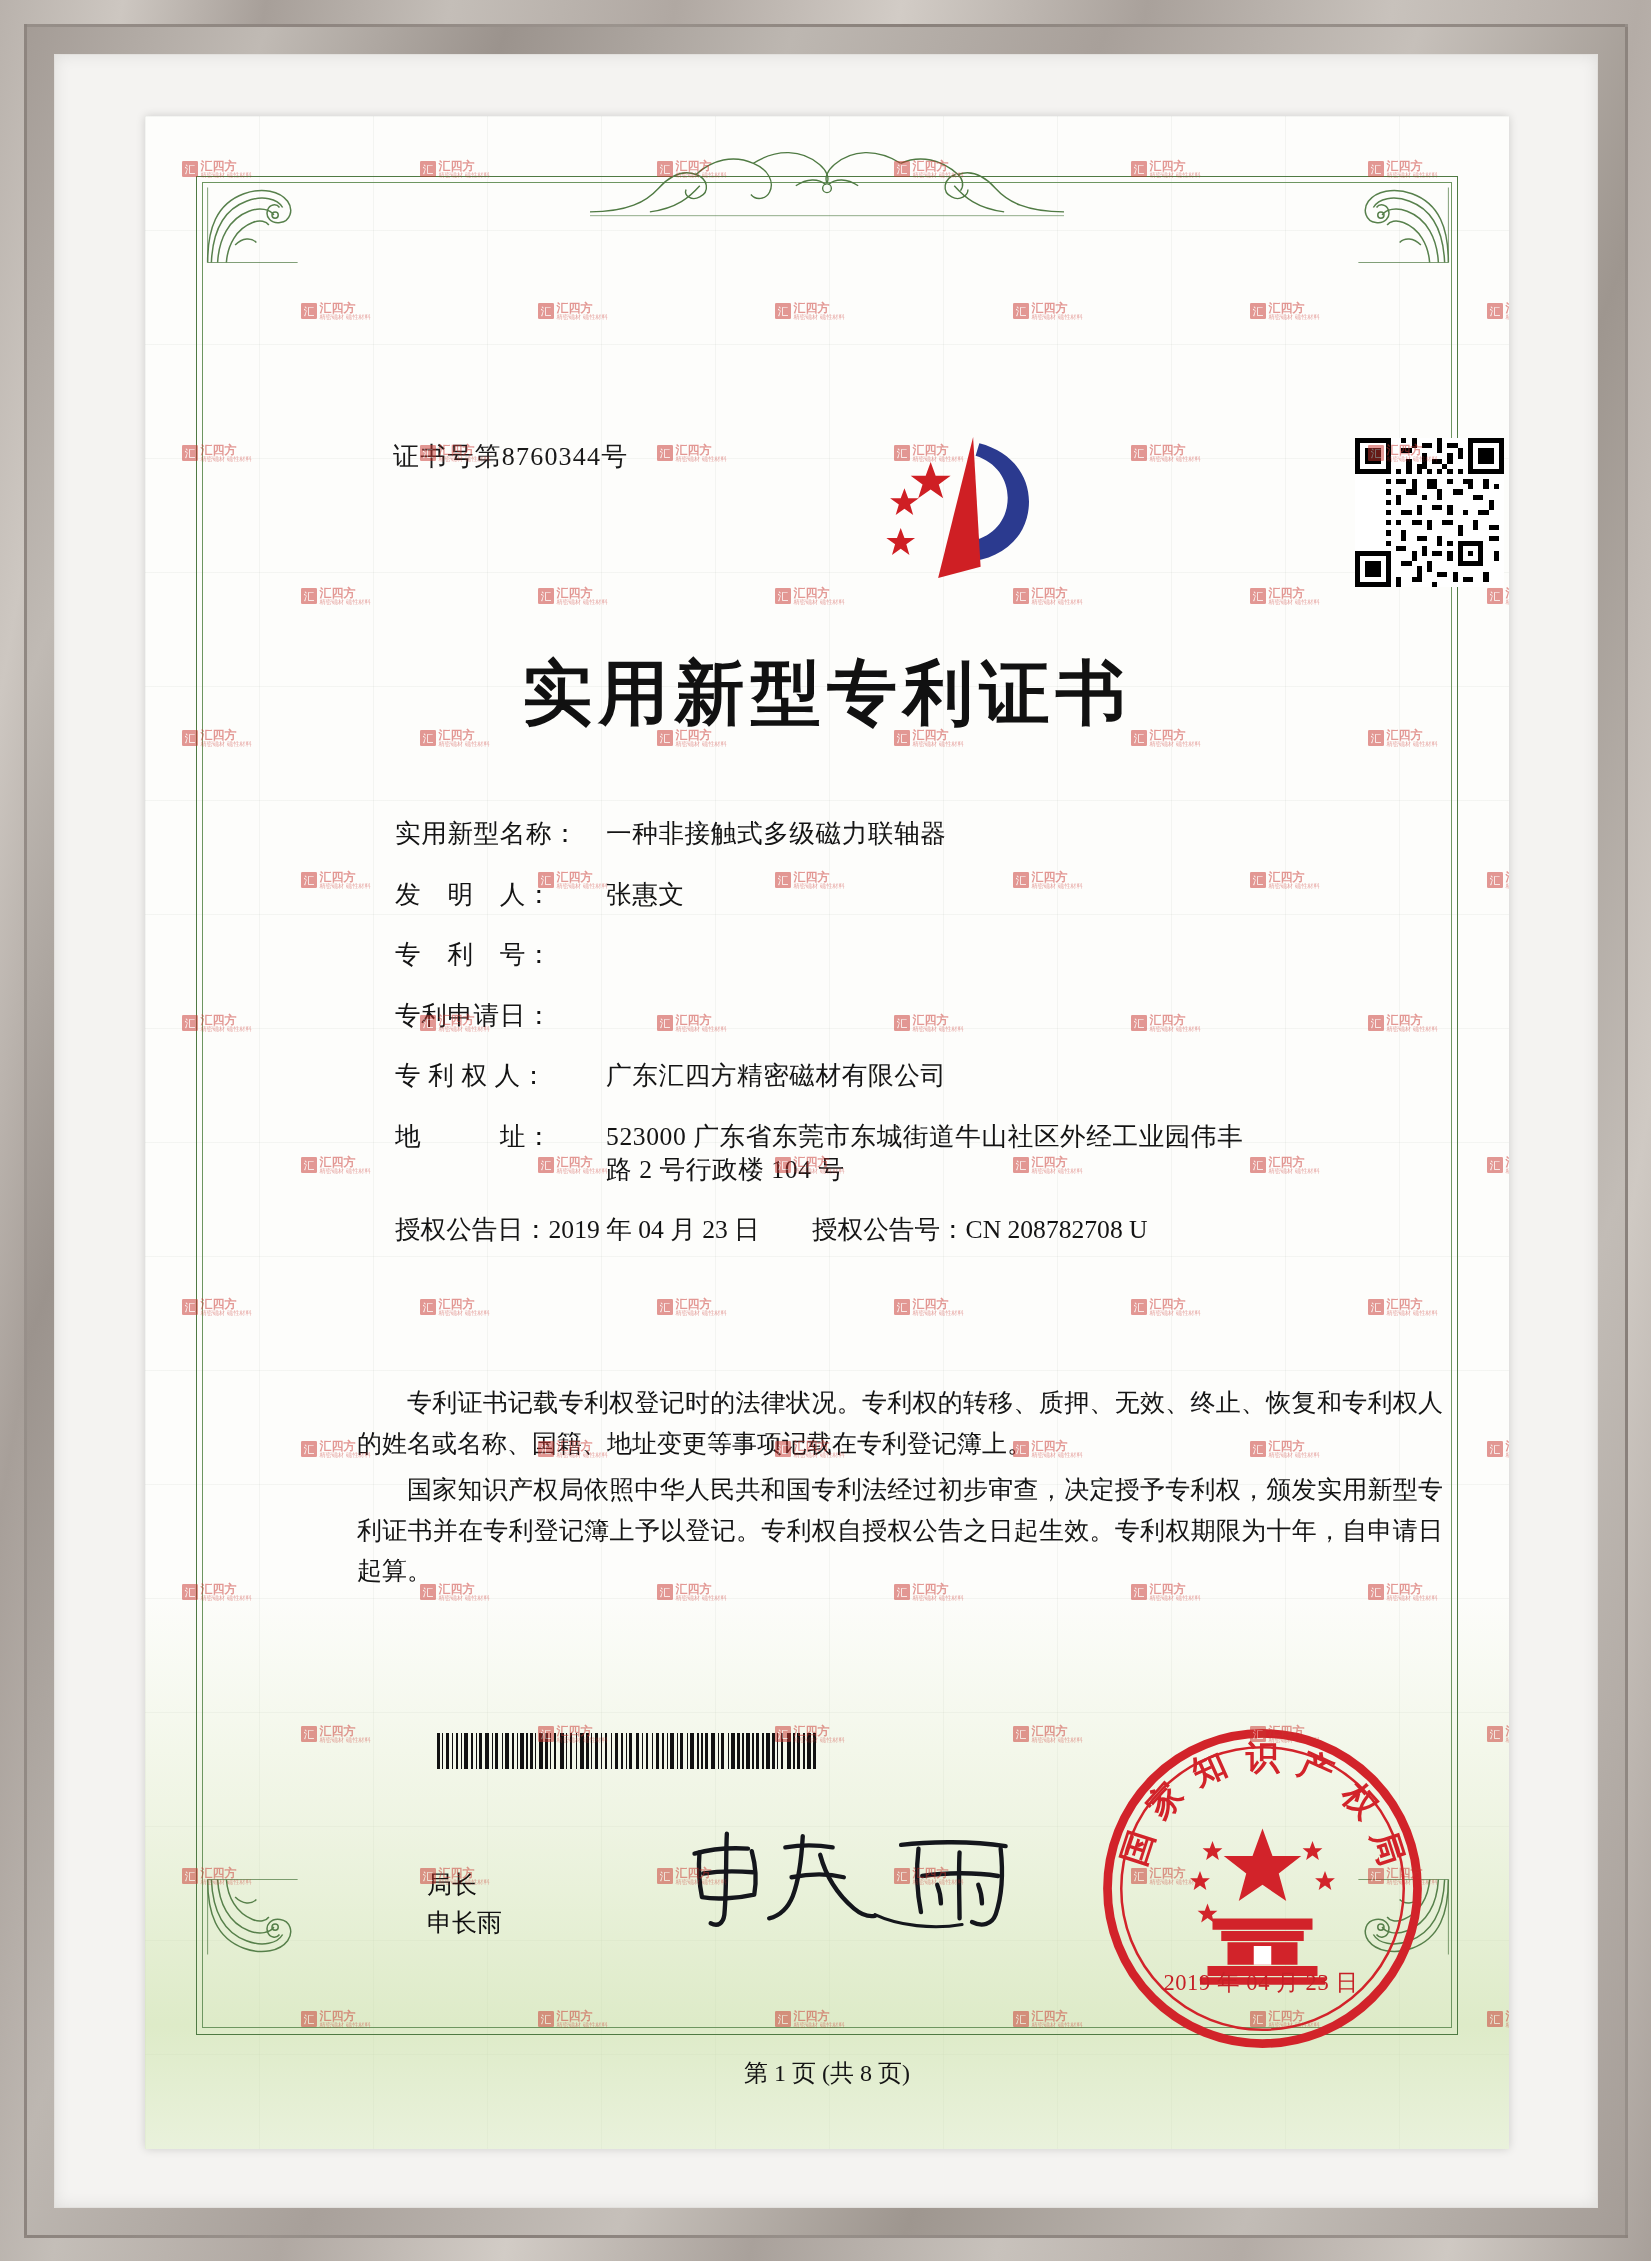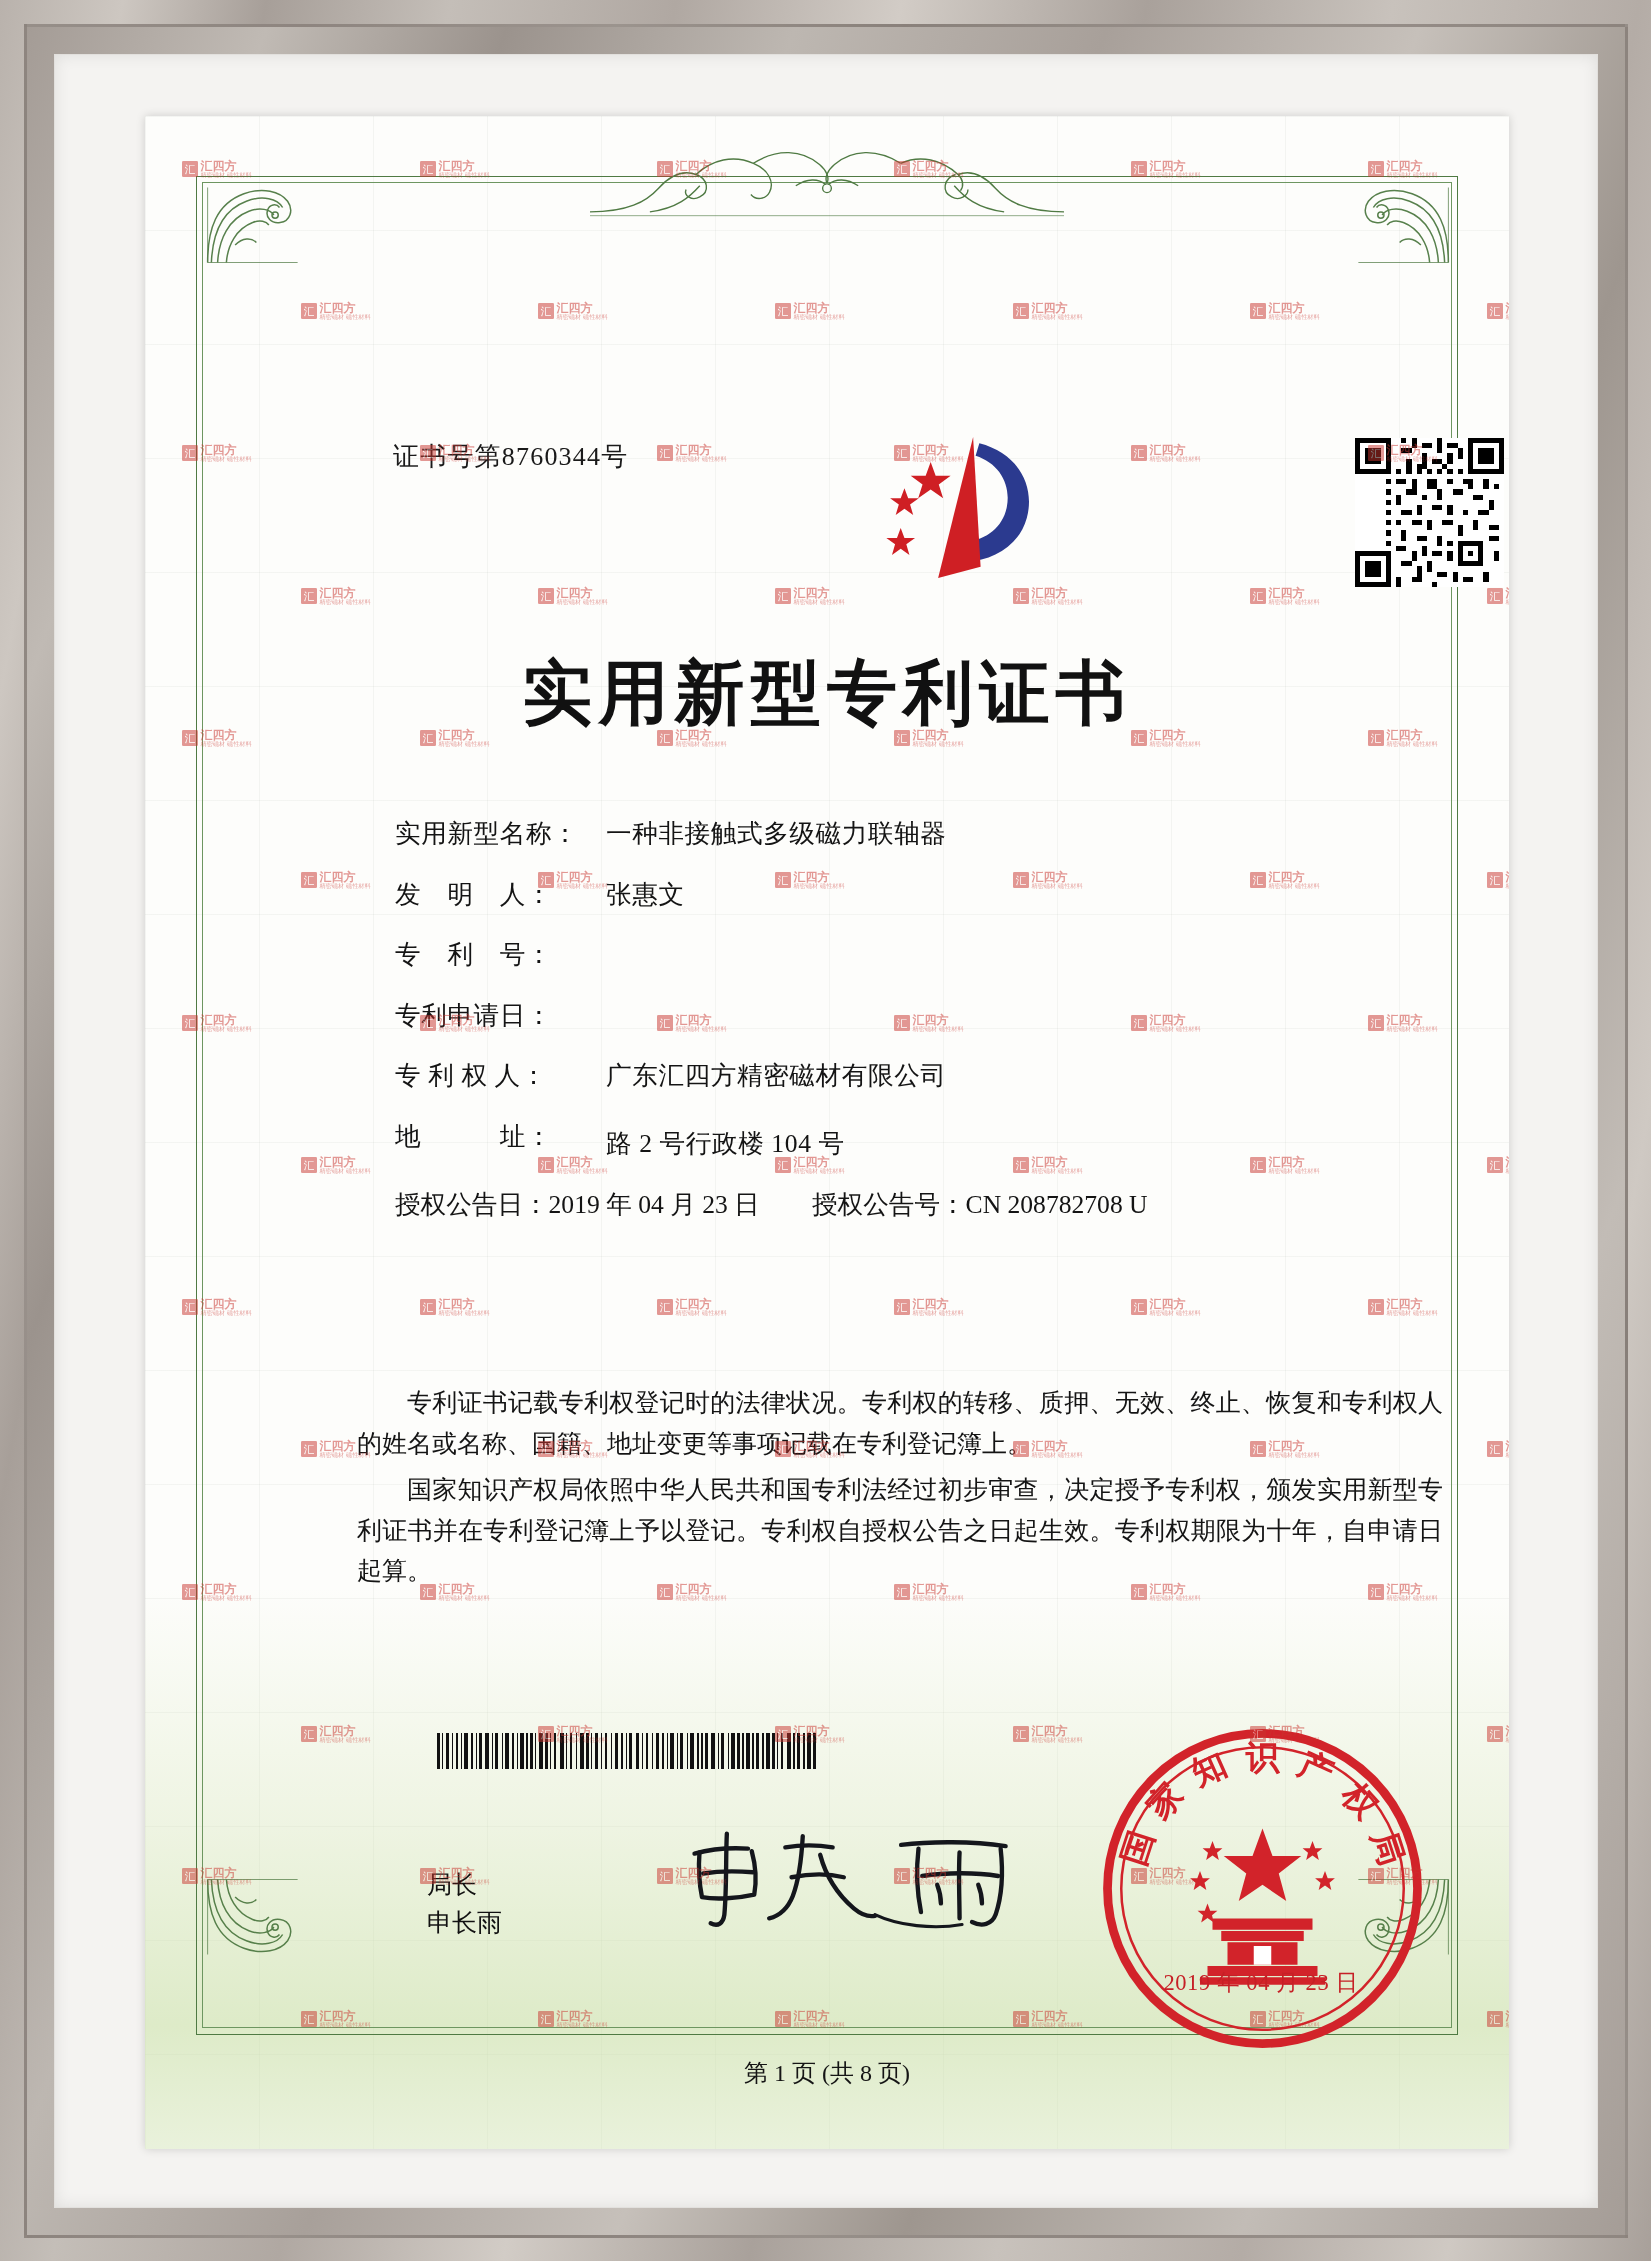--- a/index.html
+++ b/index.html
@@ -509,20 +509,21 @@
       <div class="field">
         <span class="lbl">专利申请日：</span>
       </div>
       <div class="field">
         <span class="lbl">专 利 权 人：</span>
         <span class="val">广东汇四方精密磁材有限公司</span>
       </div>
       <div class="field">
         <span class="lbl">地　　　址：</span>
         <span class="val">
+          <span>523000 广东省东莞市东城街道牛山社区外经工业园伟丰</span>
           <span class="line2">路 2 号行政楼 104 号</span>
         </span>
       </div>
 
       <div id="row-grant">
         <span class="g1">
           <span>授权公告日：</span><span>2019 年 04 月 23 日</span>
         </span>
         <span class="g2">
           <span>授权公告号：</span><span>CN 208782708 U</span>

